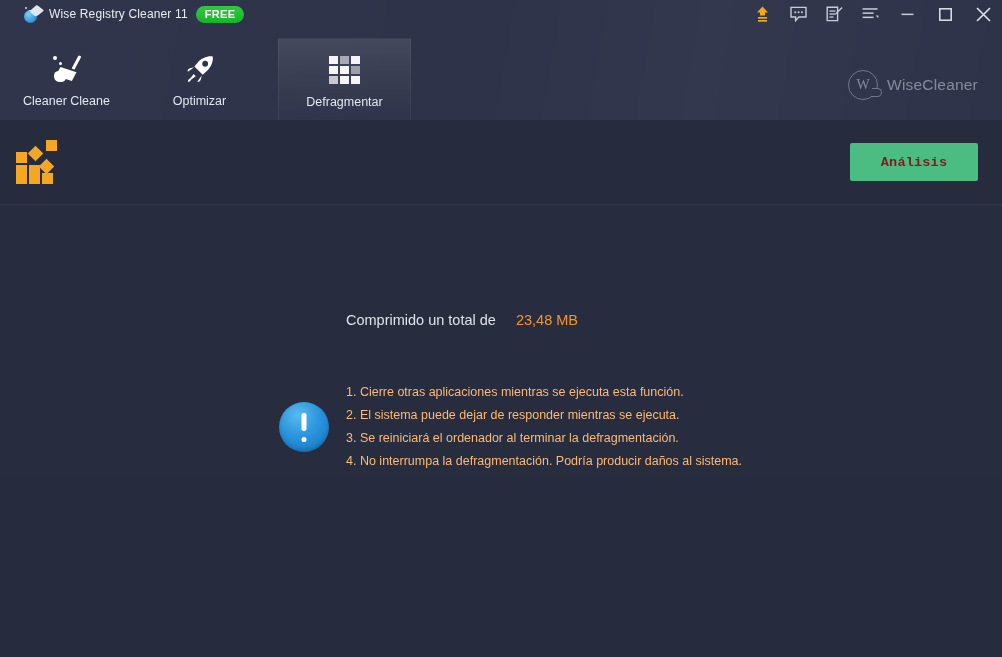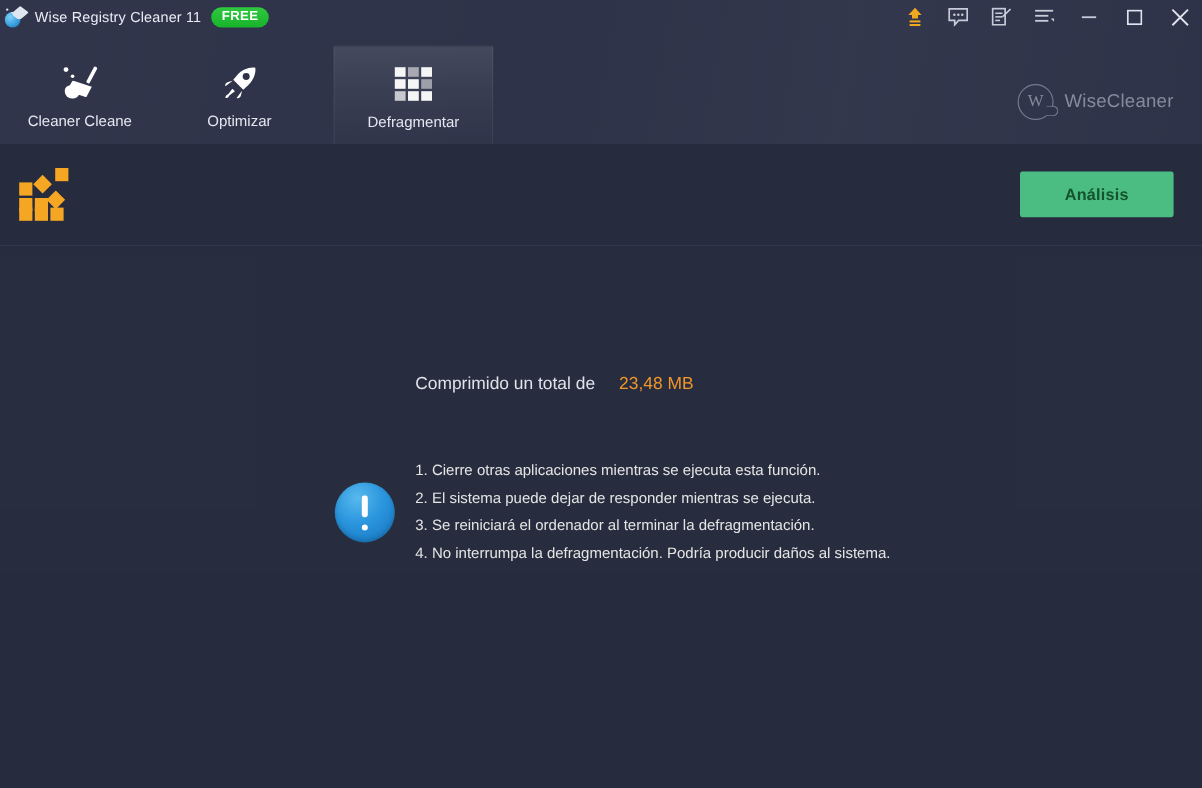--- a/index.html
+++ b/index.html
@@ -39,21 +39,21 @@
     position: absolute;
     top: 0; left: 0; right: 0;
     height: 28px;
     display: flex;
     align-items: center;
   }
 
   .title-left {
     display: flex;
     align-items: center;
-    padding-left: 4px;
+    padding-left: 24px;
     gap: 8px;
   }
 
   .app-logo {
     width: 17px;
     height: 17px;
     position: relative;
     flex: none;
   }
   .app-logo .ball {
@@ -287,22 +287,22 @@
     white-space: nowrap;
   }
 
   .scan-btn {
     flex: none;
     width: 128px;
     height: 38px;
     border: none;
     border-radius: 2px;
     background: #4bbd83;
-    color: #14532d;
-    font-family: Liberation Sans, sans-serif;
+    color: #7f1d1d;
+    font-family: Liberation Mono, monospace;
     font-size: 13.5px;
     font-weight: bold;
     letter-spacing: 0.2px;
     cursor: pointer;
   }
 
   
   .main {
     position: relative;
     height: 451px;
@@ -367,21 +367,21 @@
     background: #ffffff;
   }
 
   .notice-list {
     list-style: none;
     margin-left: 17px;
     padding: 0;
   }
   .notice-list li {
     font-size: 12.5px;
-    color: #e5e5e5;
+    color: #fdba74;
     line-height: 23px;
     white-space: nowrap;
   }
 </style>
 </head>
 <body>
 
 <div class="app">
 
   <div class="header">

